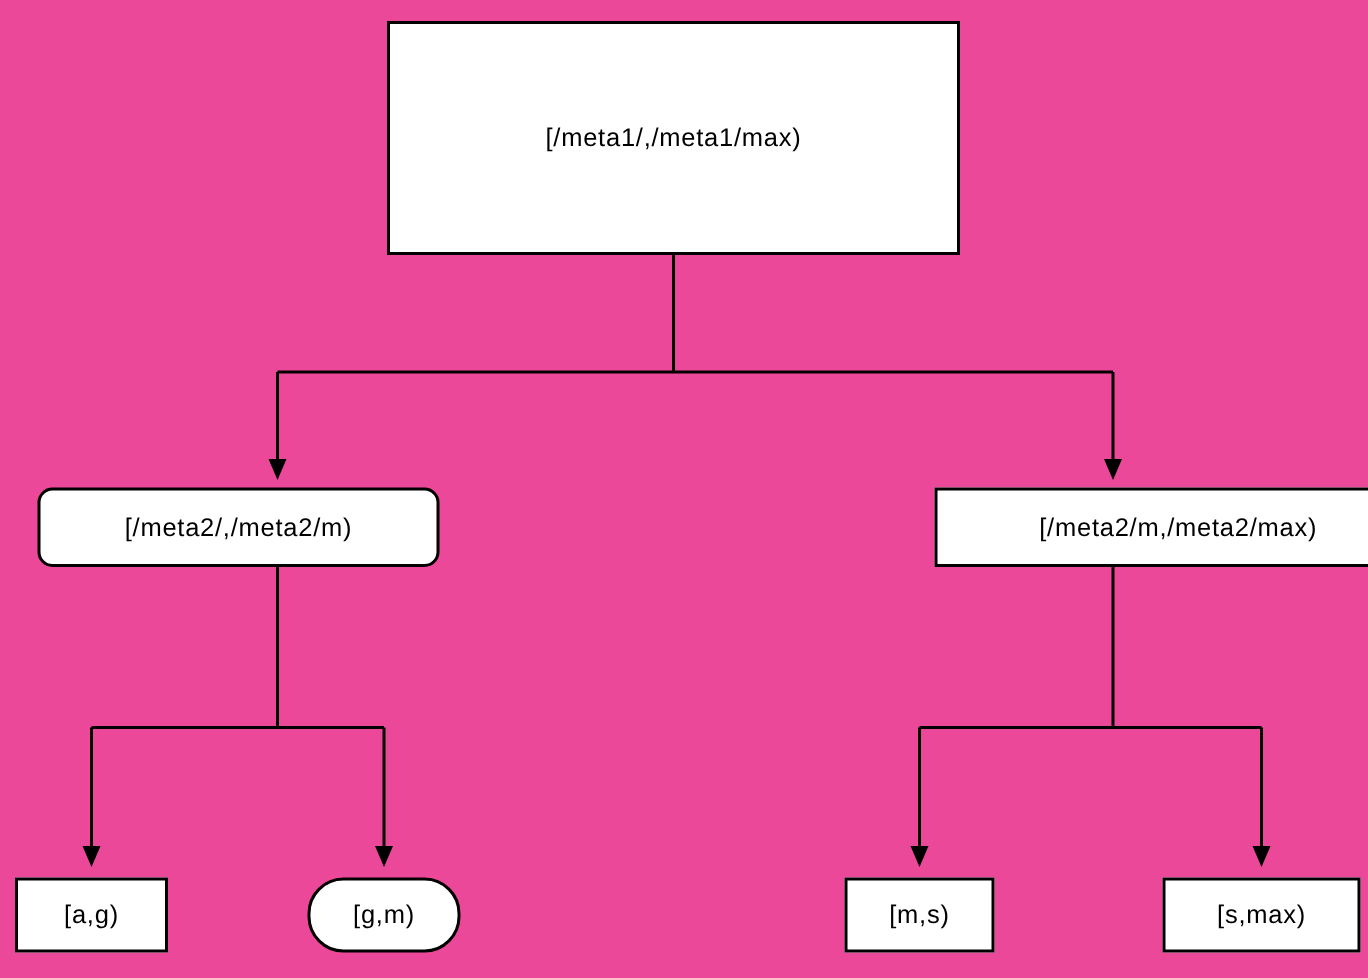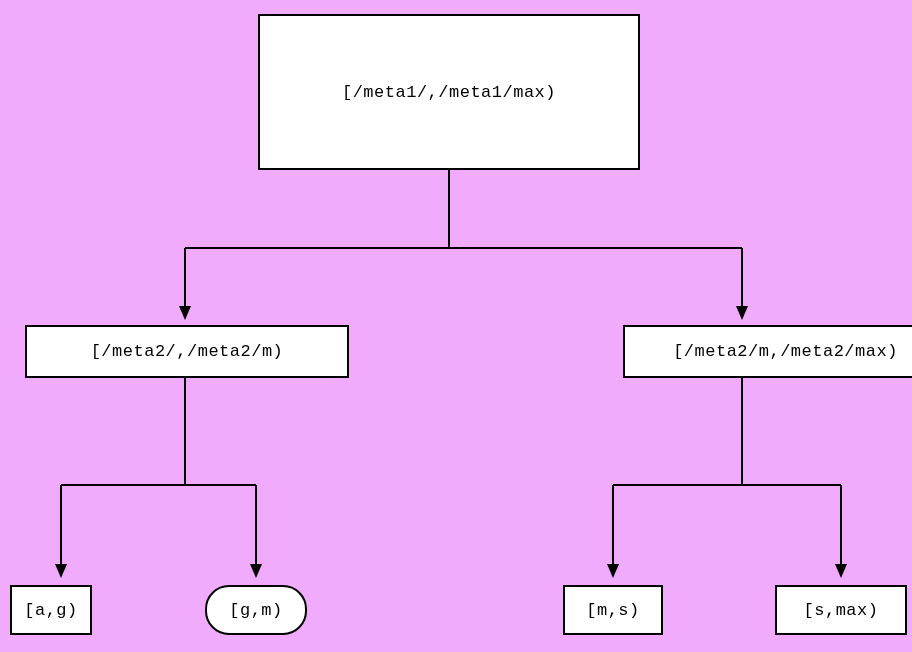--- a/index.html
+++ b/index.html
@@ -4,22 +4,22 @@
 <style>
   html, body {
     margin: 0;
     padding: 0;
     background: #ffffff;
   }
   .canvas {
     position: relative;
     width: 912px;
     height: 652px;
-    background: #f0abfc;
-    font-family: Liberation Mono, monospace;
+    background: #ec4899;
+    font-family: Liberation Sans, sans-serif;
     color: #000000;
     overflow: hidden;
   }
   .connectors {
     position: absolute;
     left: 0;
     top: 0;
     width: 912px;
     height: 652px;
   }
@@ -29,23 +29,23 @@
     background: #ffffff;
     display: flex;
     align-items: center;
     justify-content: center;
     box-sizing: border-box;
     font-size: 17px;
     letter-spacing: 0.5px;
     white-space: nowrap;
   }
   .node-root   { left: 258px; top: 14px;  width: 382px; height: 156px; }
-  .node-left   { left: 25px;  top: 325px; width: 324px; height: 53px;  }
+  .node-left   { left: 25px;  top: 325px; width: 268px; height: 53px; border-radius: 10px;  }
   .node-right  { left: 580px; top: 325px; width: 325px; height: 53px; margin-left: 43px;  }
-  .node-leaf-ag   { left: 10px;  top: 585px; width: 82px; height: 50px; text-align: right; }
+  .node-leaf-ag   { left: 10px;  top: 585px; width: 102px; height: 50px; text-align: right; }
   .node-leaf-gm   { left: 205px; top: 585px; width: 102px; height: 50px; border-radius: 24px; }
   .node-leaf-ms   { left: 563px; top: 585px; width: 100px; height: 50px; }
   .node-leaf-smax { left: 775px; top: 585px; width: 132px; height: 50px; }
 </style>
 </head>
 <body>
 
 <div class="canvas">
 
   <svg class="connectors" viewBox="0 0 912 652" xmlns="http://www.w3.org/2000/svg">

